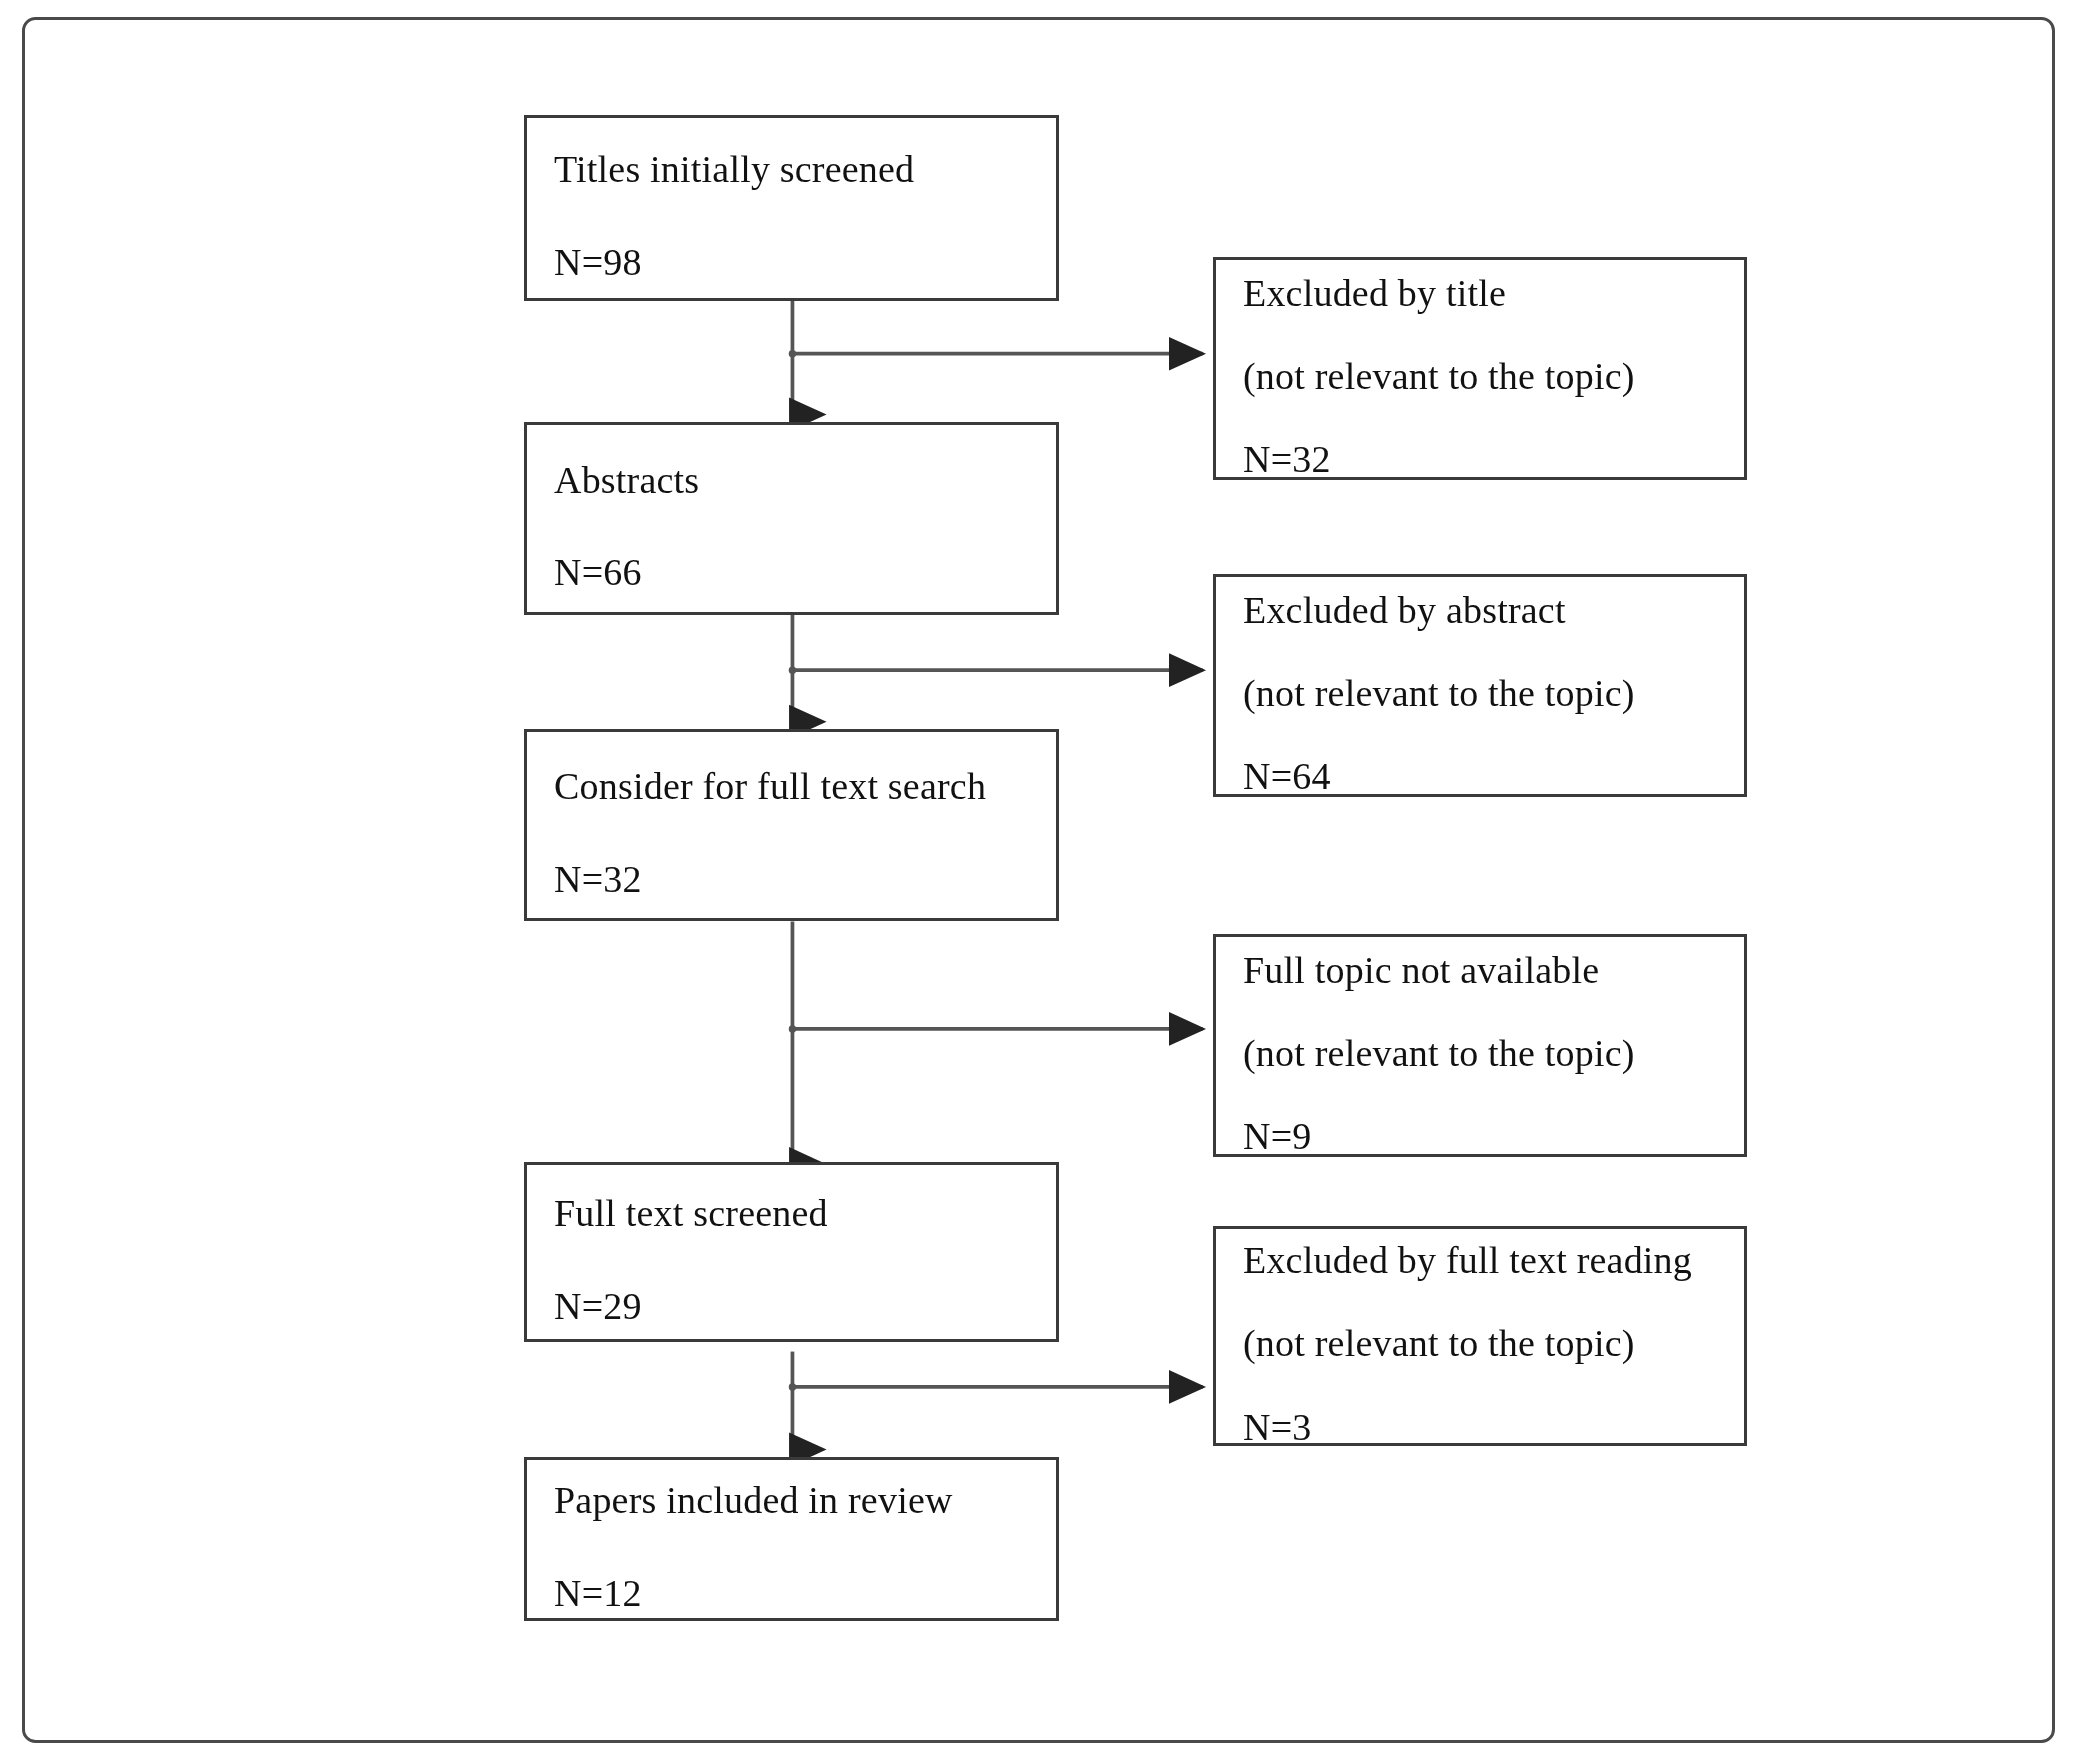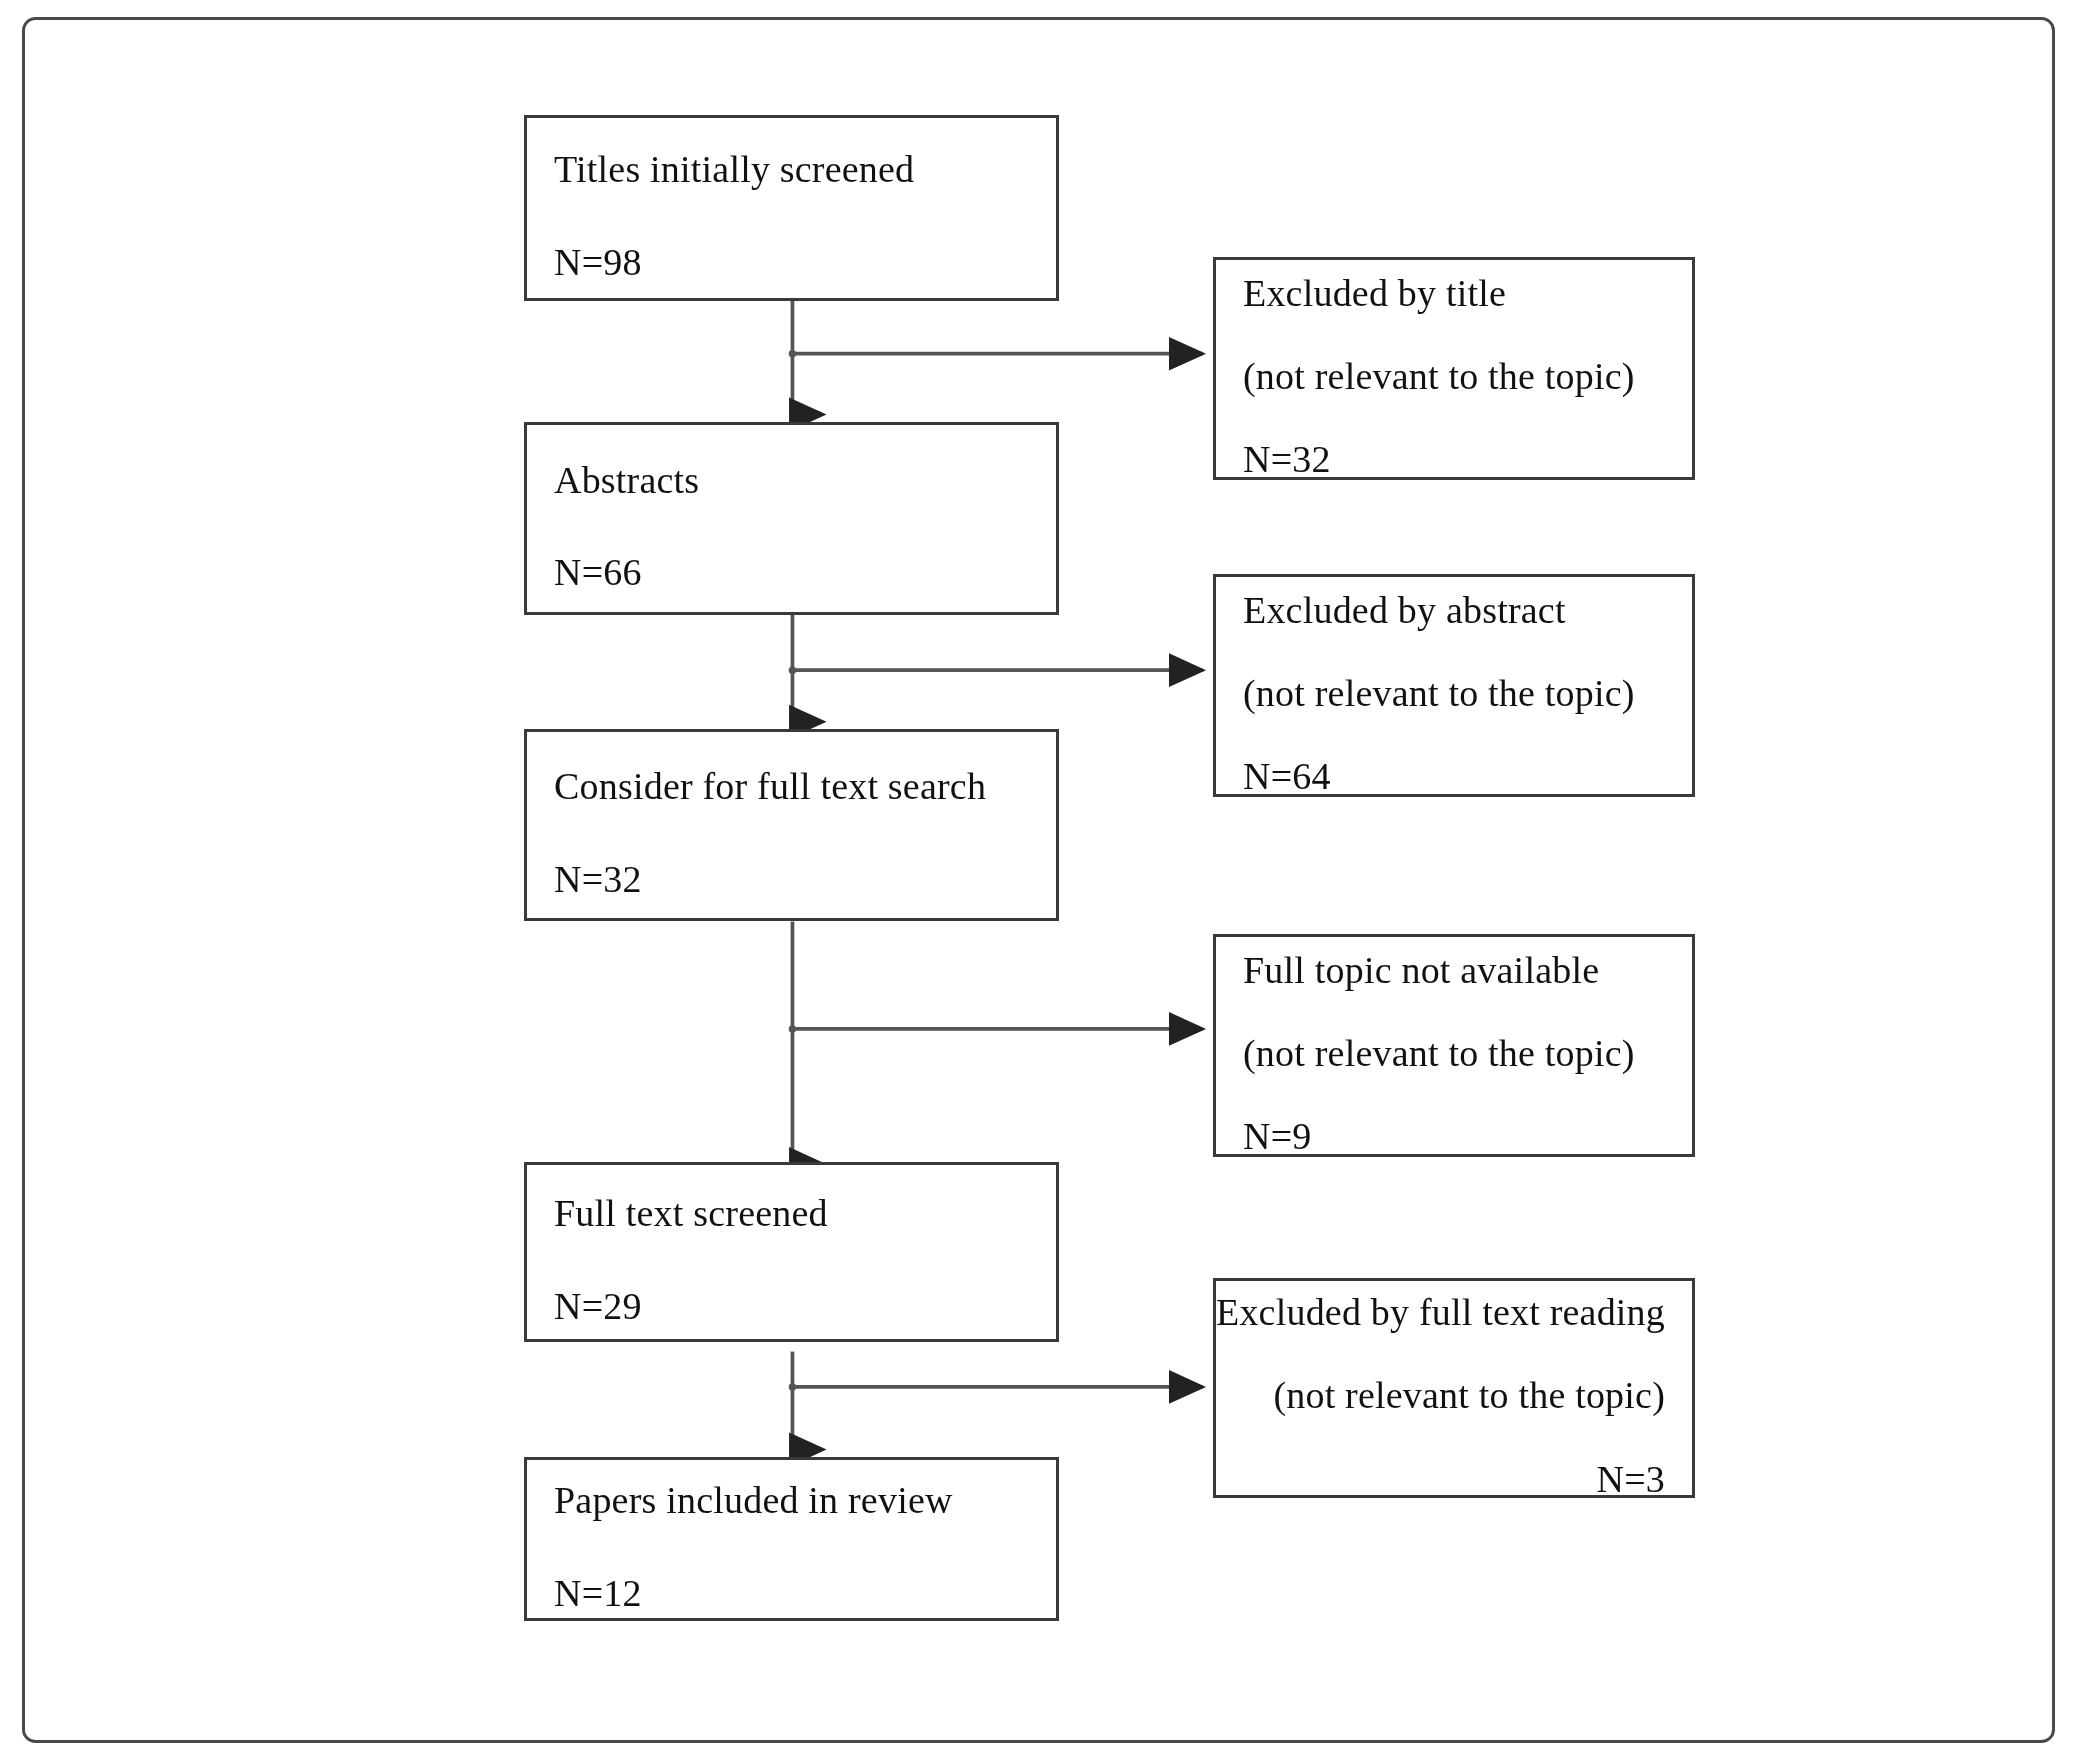--- a/index.html
+++ b/index.html
@@ -66,25 +66,25 @@
 
   
   .left-col { left: 524px; width: 535px; }
   #box-titles          { top: 115px;  height: 186px; }
   #box-abstracts       { top: 422px;  height: 193px; }
   #box-consider        { top: 729px; height: 192px; }
   #box-fulltext        { top: 1162px; height: 180px; }
   #box-included        { top: 1457px; height: 164px; }
 
   
-  .right-col { left: 1213px; width: 482px; }
+  .right-col { left: 1213px; width: 534px; }
   #box-excl-title      { top: 257px;  height: 223px; }
   #box-excl-abstract   { top: 574px;  height: 223px; }
   #box-excl-nofull     { top: 934px; height: 223px; }
-  #box-excl-reading    { top: 1278px; height: 220px; align-items: flex-end; }
+  #box-excl-reading    { top: 1226px; height: 220px; }
 
   
   .right-col .node-line { margin-bottom: 26px; }
   .right-col .node-line:last-child { margin-bottom: 0; }
   .left-col  .node-line { margin-bottom: 35px; }
   .left-col  .node-line:last-child { margin-bottom: 0; }
 </style>
 </head>
 <body>
 

